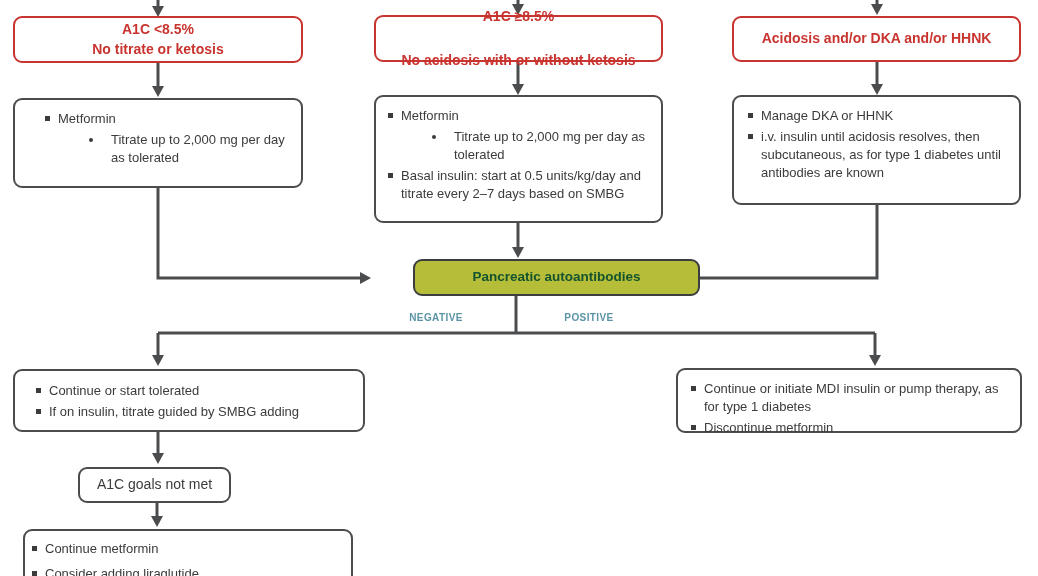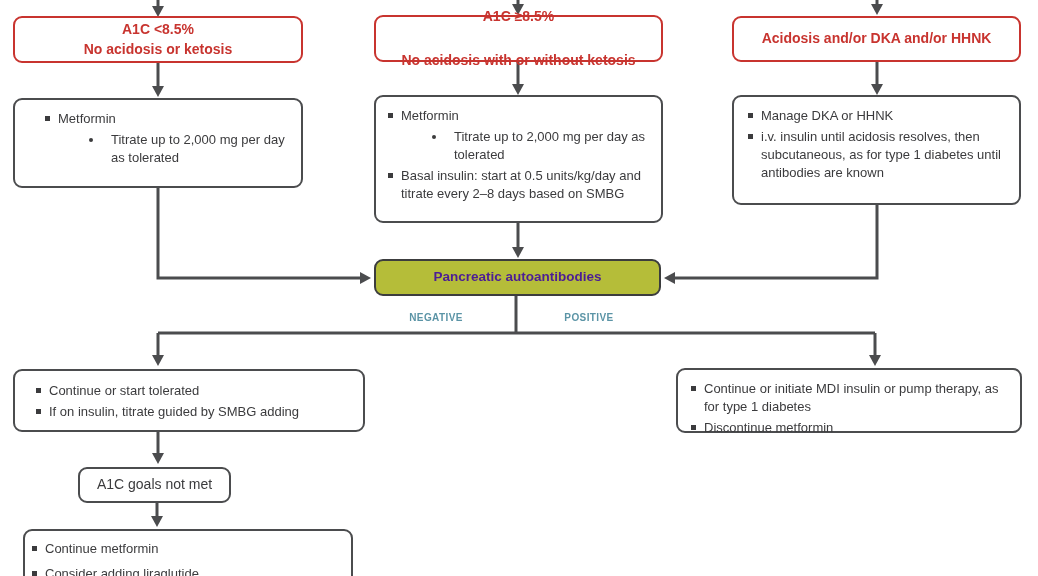--- a/index.html
+++ b/index.html
@@ -46,27 +46,28 @@
     line-height: 1.4;
     display: flex;
     flex-direction: column;
     justify-content: center;
     align-items: center;
     text-align: center;
   }
   .node.green {
     background: var(--green);
     border-color: var(--green_border);
-    color: #4c1d95;
+    color: #14532d;
     font-weight: bold;
     font-size: 13.5px;
     display: flex;
     justify-content: center;
     align-items: center;
     text-align: center;
+    margin-left: 39px;
   }
   .node.centered {
     display: flex;
     justify-content: center;
     align-items: center;
     text-align: center;
     font-size: 14px;
   }
   .branch-label {
     position: absolute;
@@ -135,21 +136,21 @@
     <polygon points="875,366 869,355 881,355"></polygon>
 
     <path d="M158 432 V453"></path>
     <polygon points="158,464 152,453 164,453"></polygon>
     <path d="M157 503 V516"></path>
     <polygon points="157,527 151,516 163,516"></polygon>
   </svg>
 
   <div class="node red" style="left:13px; top:16px; width:290px; height:47px;">
     <div>A1C &lt;8.5%</div>
-    <div>No acidosis or ketosis</div>
+    <div>No titrate or ketosis</div>
   </div>
   <div class="node red" style="left:374px; top:15px; width:289px; height:47px;gap:24px;">
     <div>A1C ≥8.5%</div>
     <div>No acidosis with or without ketosis</div>
   </div>
   <div class="node red" style="left:732px; top:16px; width:289px; height:46px;">
     <div>Acidosis and/or DKA and/or HHNK</div>
   </div>
 
   <div class="node" id="g1" style="left:13px; top:98px; width:290px; height:90px;">
@@ -170,21 +171,21 @@
       <div class="bullet-row">
         <span class="marker"></span>
         <span>Metformin</span>
       </div>
       <div class="bullet-row sub">
         <span class="marker"></span>
         <span>Titrate up to 2,000 mg per day as tolerated</span>
       </div>
       <div class="bullet-row">
         <span class="marker"></span>
-        <span>Basal insulin: start at 0.5 units/kg/day and titrate every 2–8 days based on SMBG</span>
+        <span>Basal insulin: start at 0.5 units/kg/day and titrate every 2–7 days based on SMBG</span>
       </div>
     </div>
   </div>
 
   <div class="node" id="g3" style="left:732px; top:95px; width:289px; height:110px;">
     <div class="bullets" style="">
       <div class="bullet-row">
         <span class="marker"></span>
         <span>Manage DKA or HHNK</span>
       </div>

